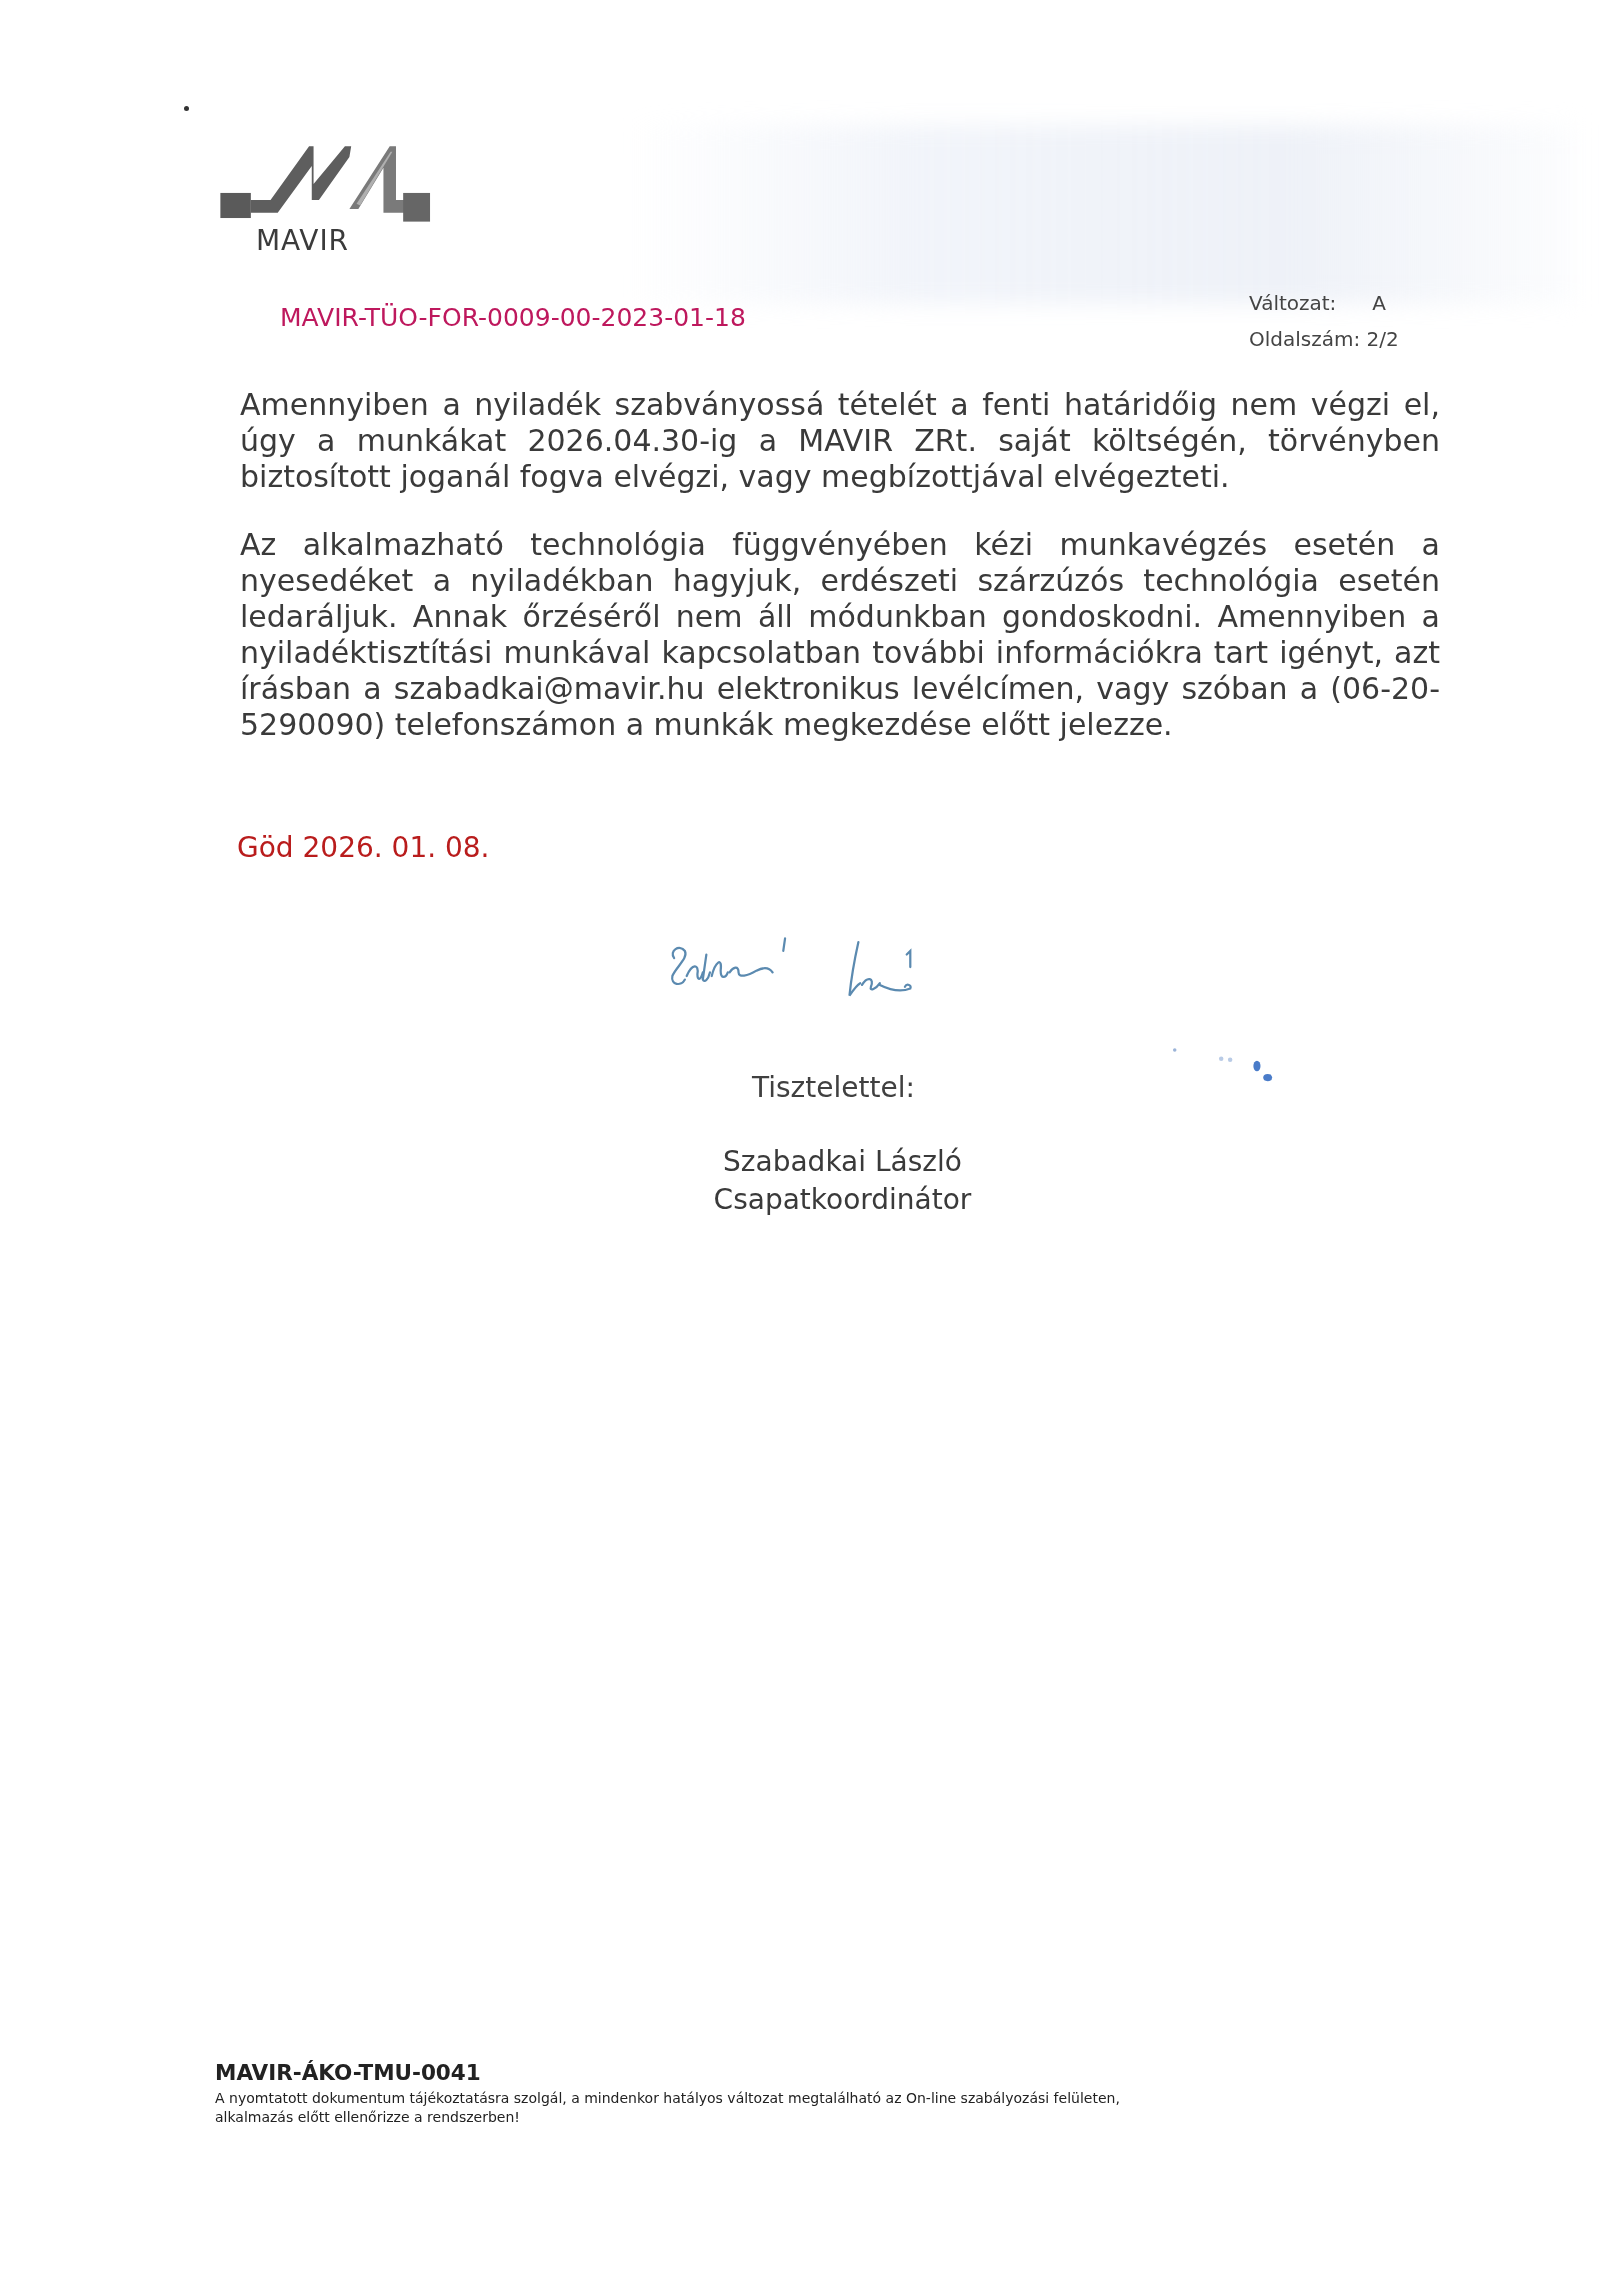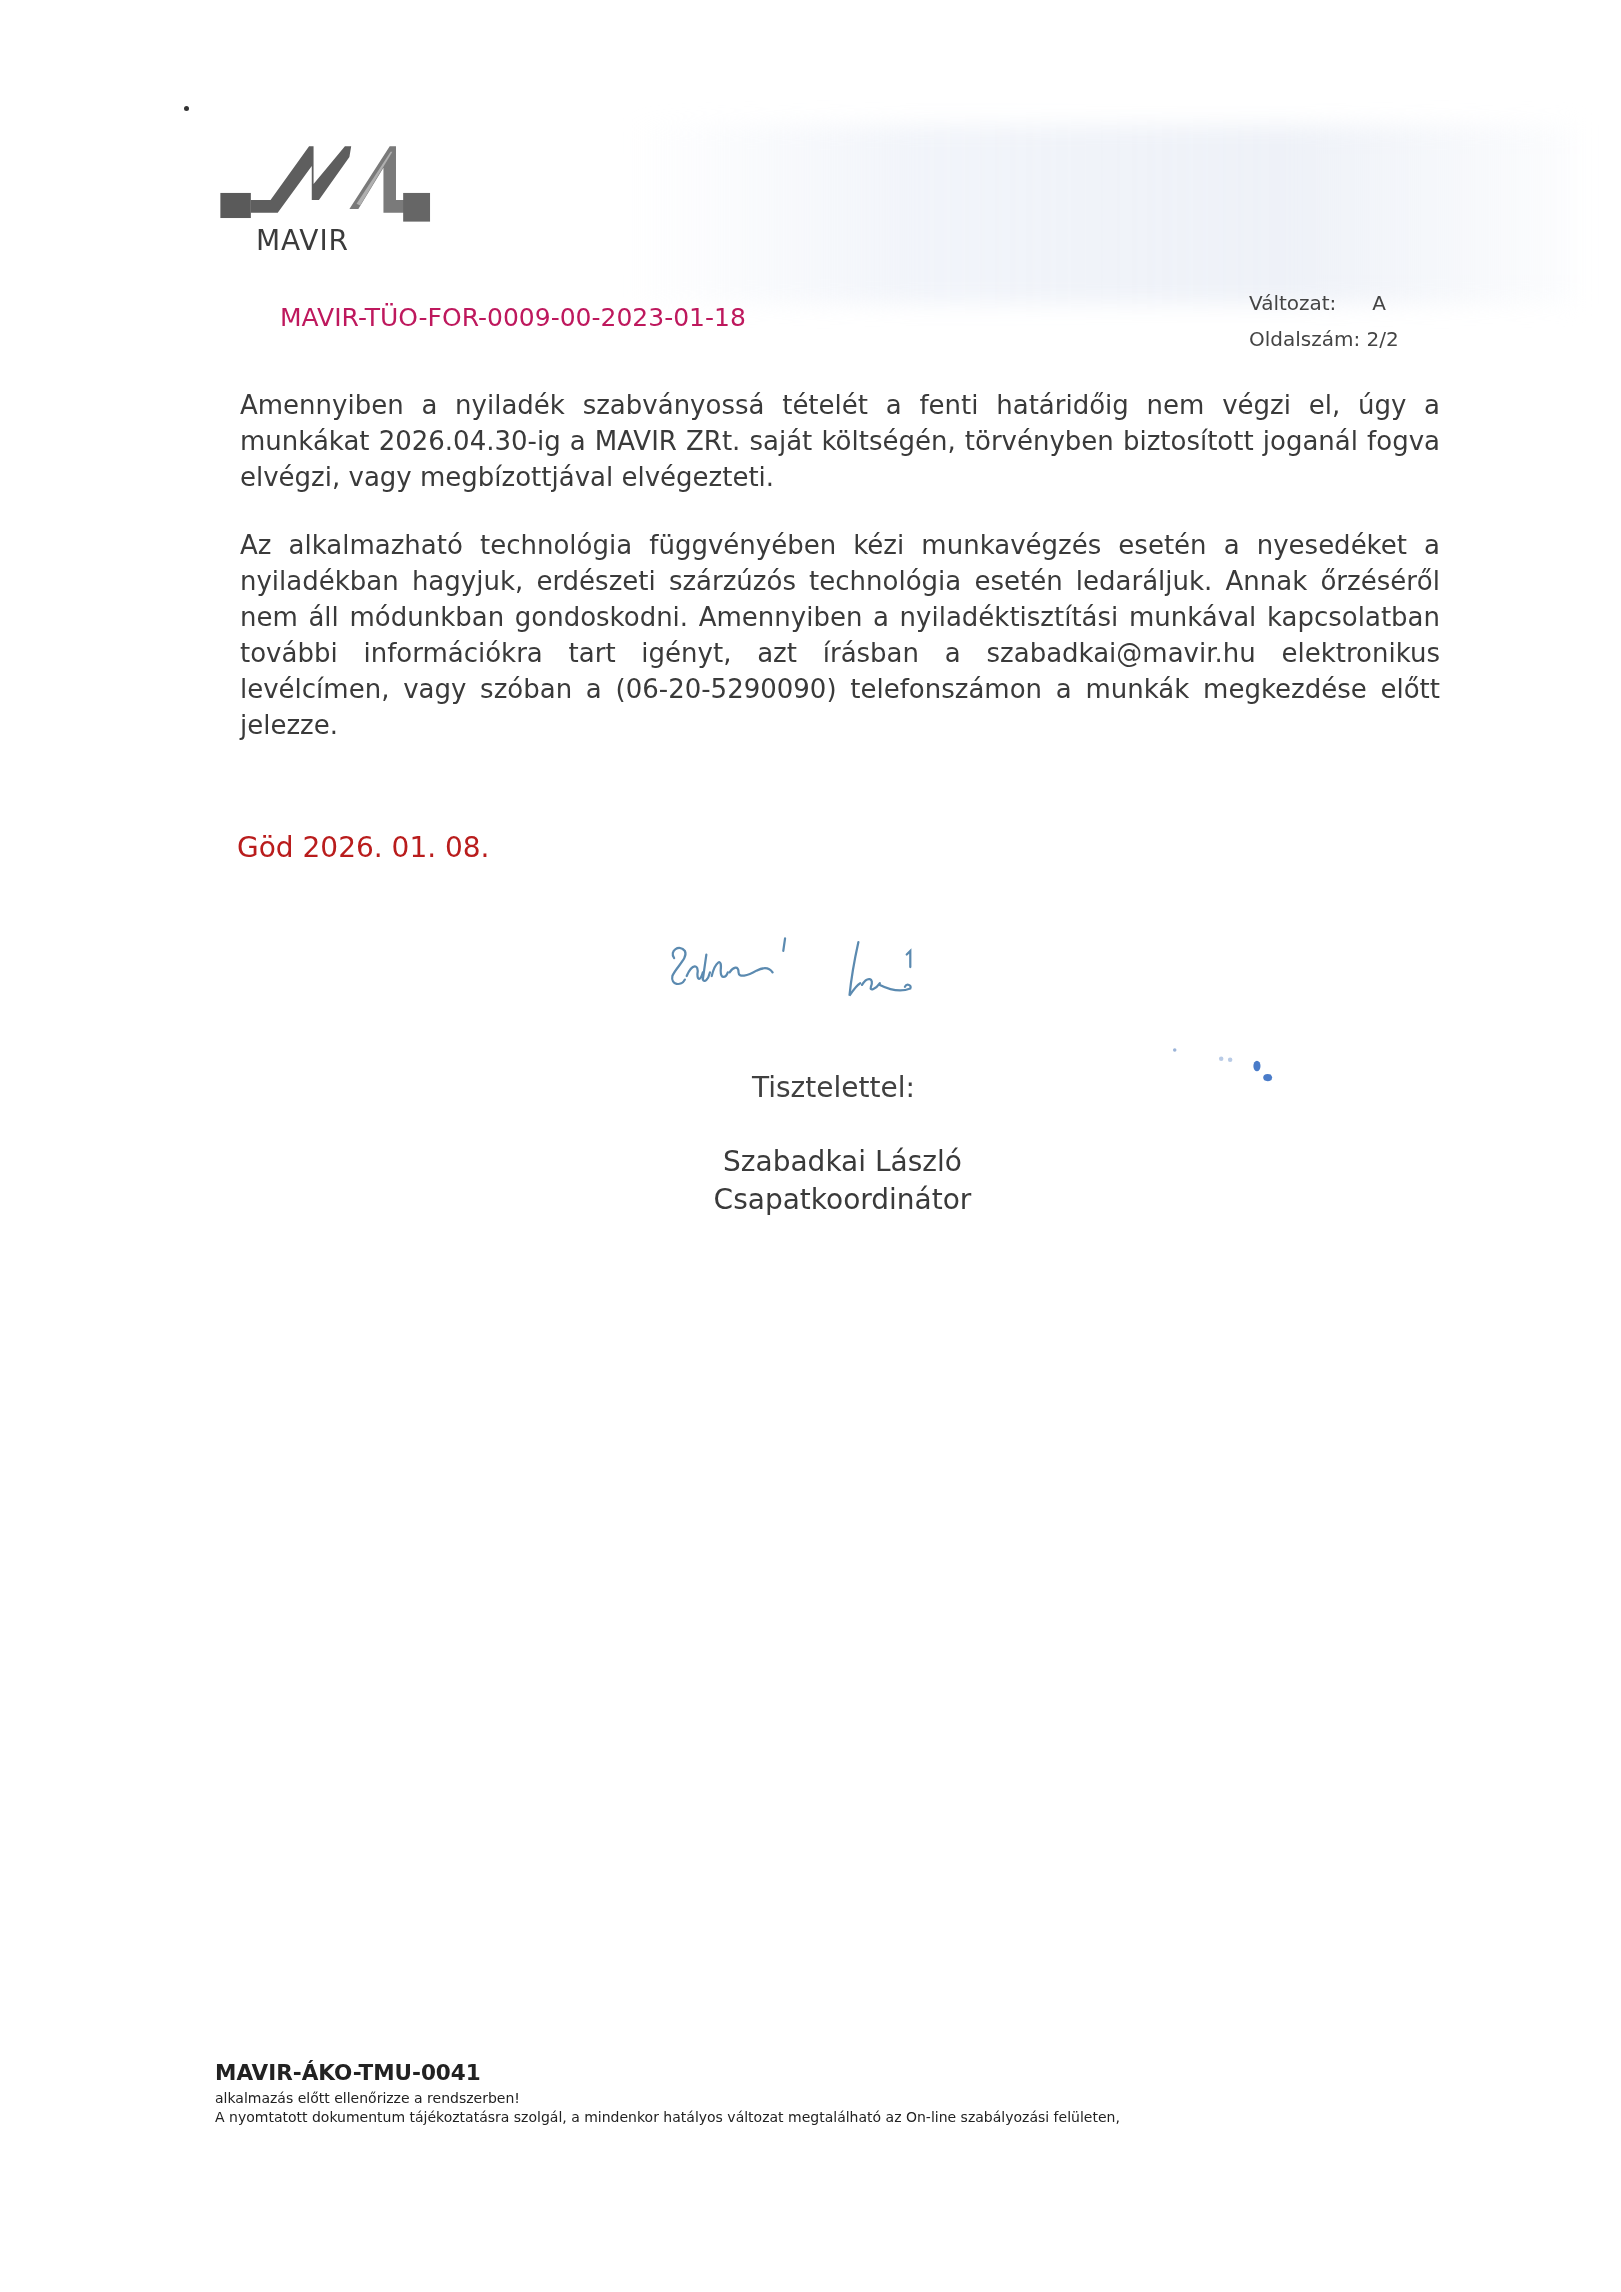--- a/index.html
+++ b/index.html
@@ -64,21 +64,21 @@
       top: 285px;
       font-size: 20px;
       color: #444;
       line-height: 36px;
     }
     .doc-meta .row span.val { margin-left: 36px; }
     .body-text {
       position: absolute;
       left: 240px;
       width: 1200px;
-      font-size: 26px;
+      font-size: 30px;
       line-height: 36px;
       color: #3a3a3a;
       text-align: justify;
       text-align-last: left;
     }
     .p1 { top: 387px; }
     .p2 { top: 527px; }
     .date {
       position: absolute;
       left: 237px;
@@ -203,16 +203,16 @@
 
 <div class="closing">Tisztelettel:</div>
 
 <div class="signer">
   <div>Szabadkai László</div>
   <div>Csapatkoordinátor</div>
 </div>
 
 <div class="footer-code">MAVIR-ÁKO-TMU-0041</div>
 <div class="footer-note">
+  <div>A nyomtatott dokumentum tájékoztatásra szolgál, a mindenkor hatályos változat megtalálható az On-line szabályozási felületen,</div>
   <div>alkalmazás előtt ellenőrizze a rendszerben!</div>
-  <div>A nyomtatott dokumentum tájékoztatásra szolgál, a mindenkor hatályos változat megtalálható az On-line szabályozási felületen,</div>
 </div>
 
 
 </body></html>

